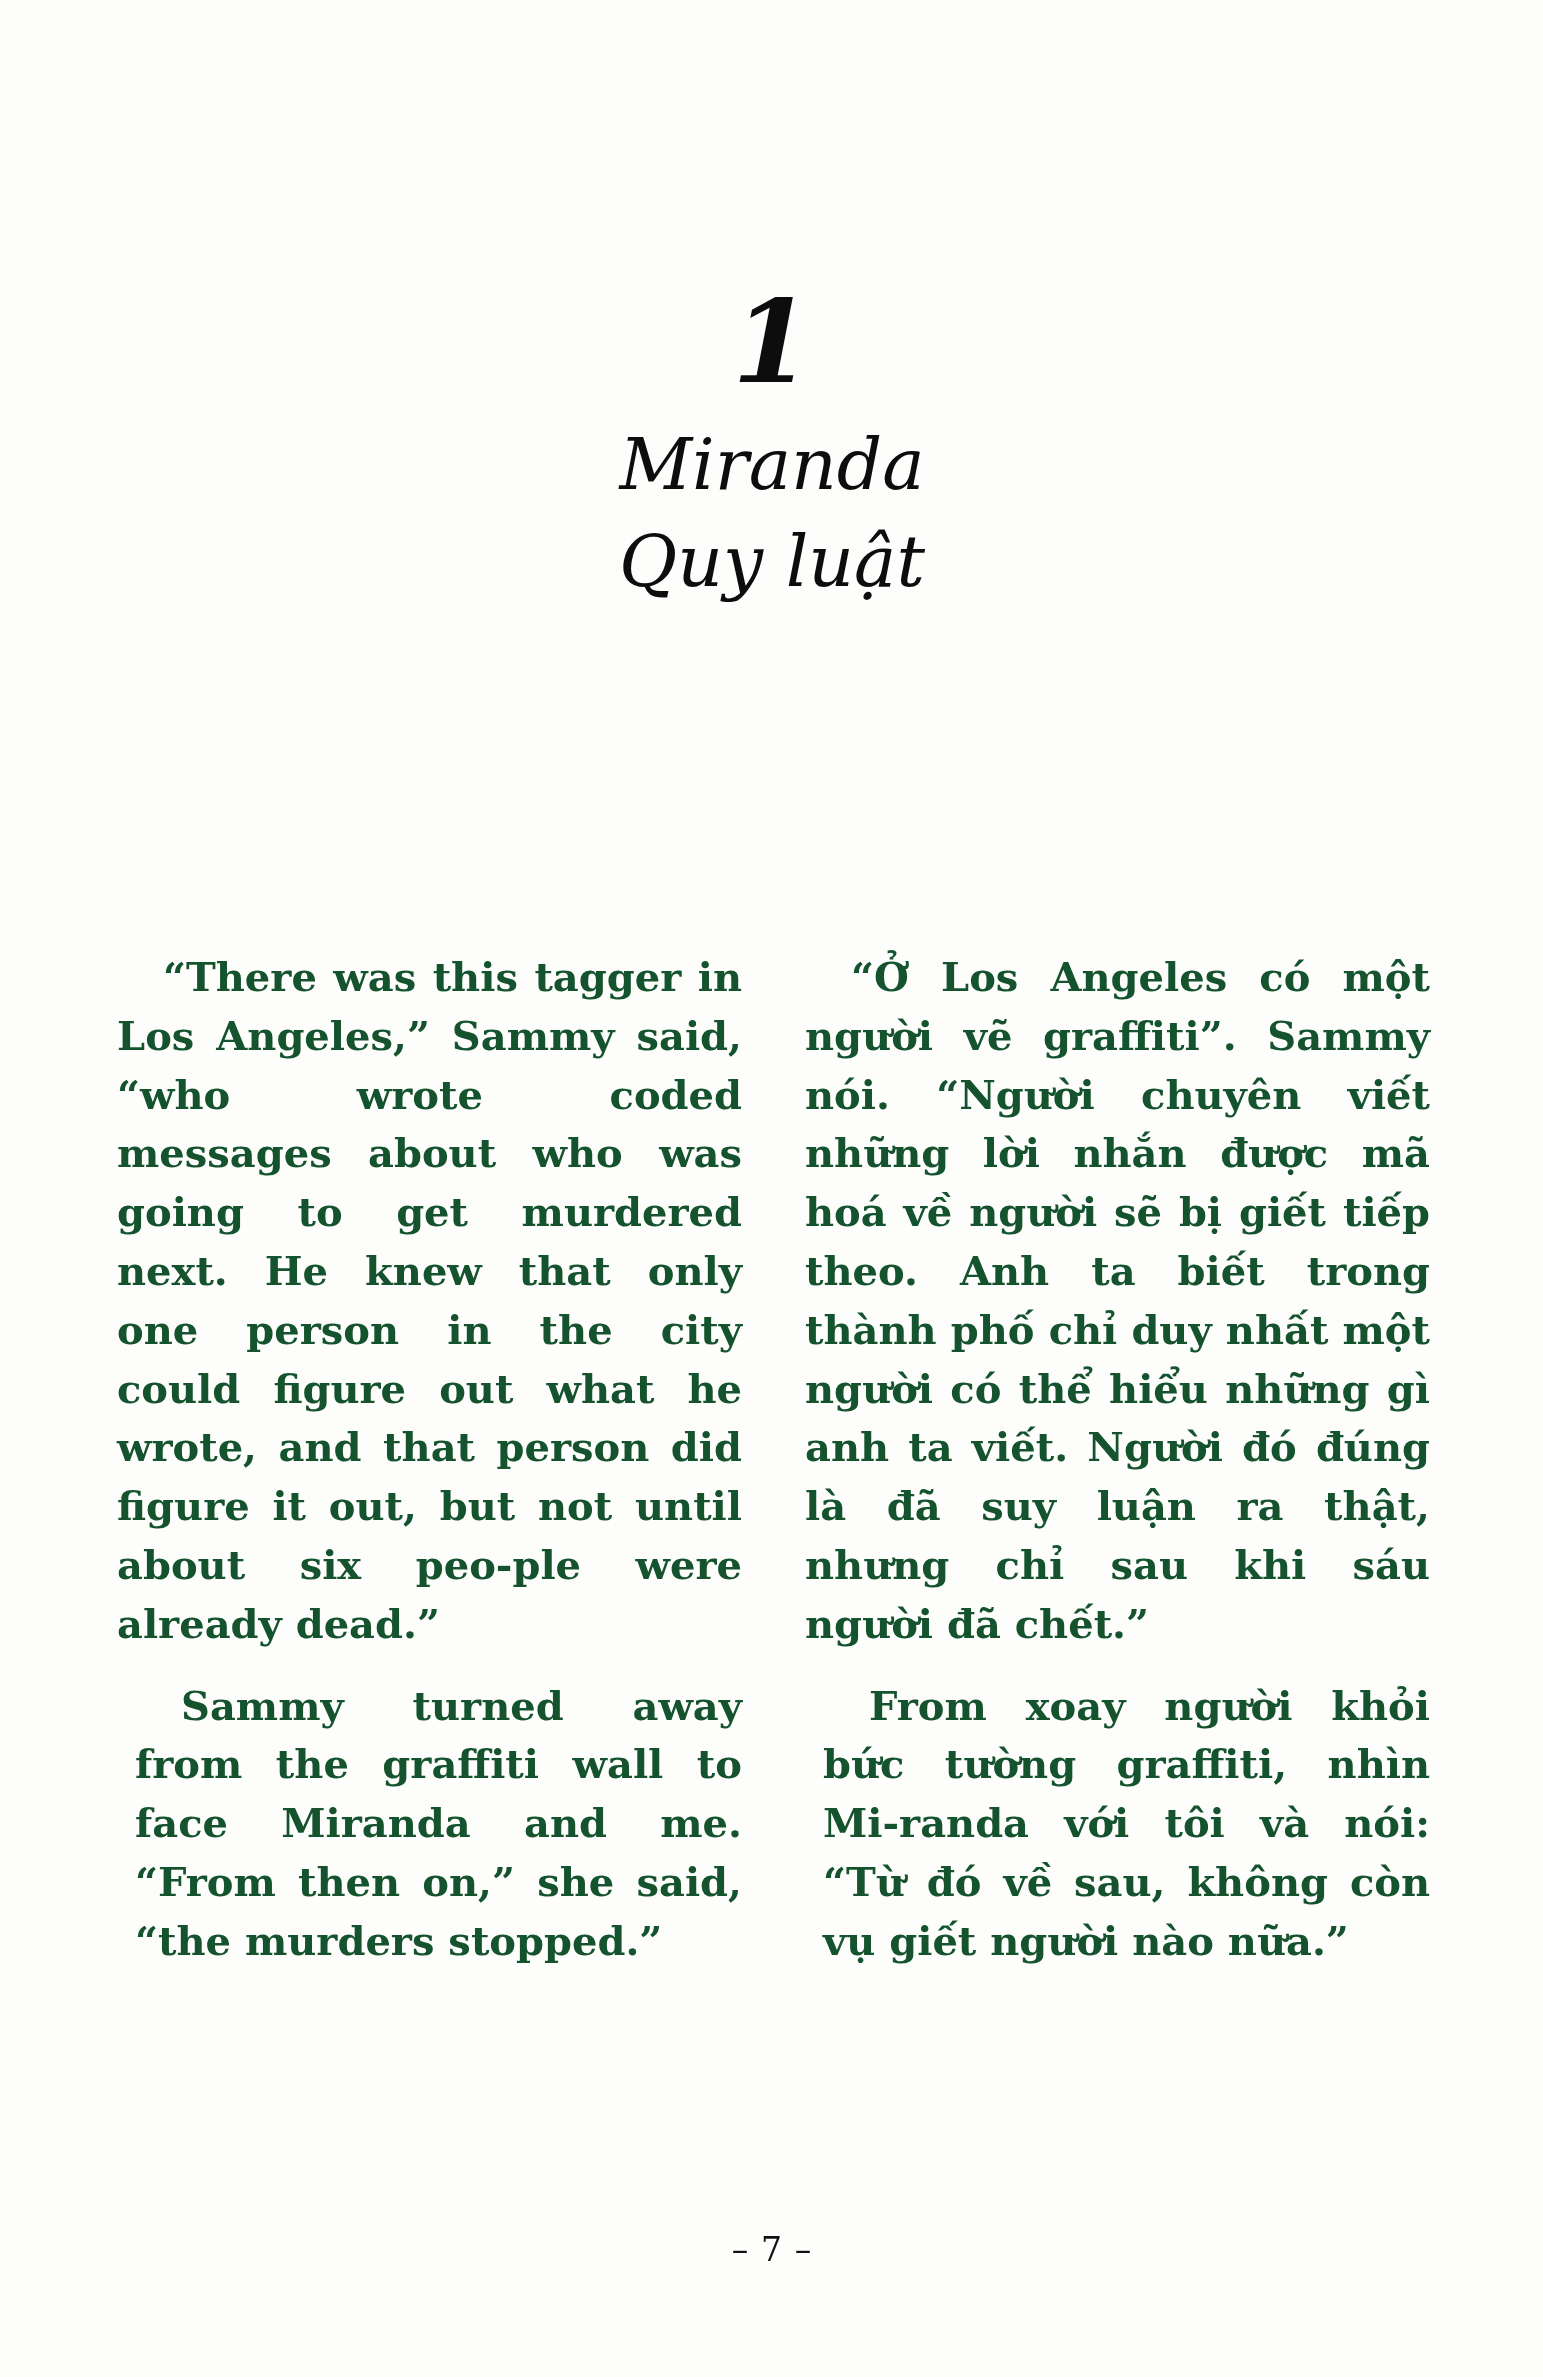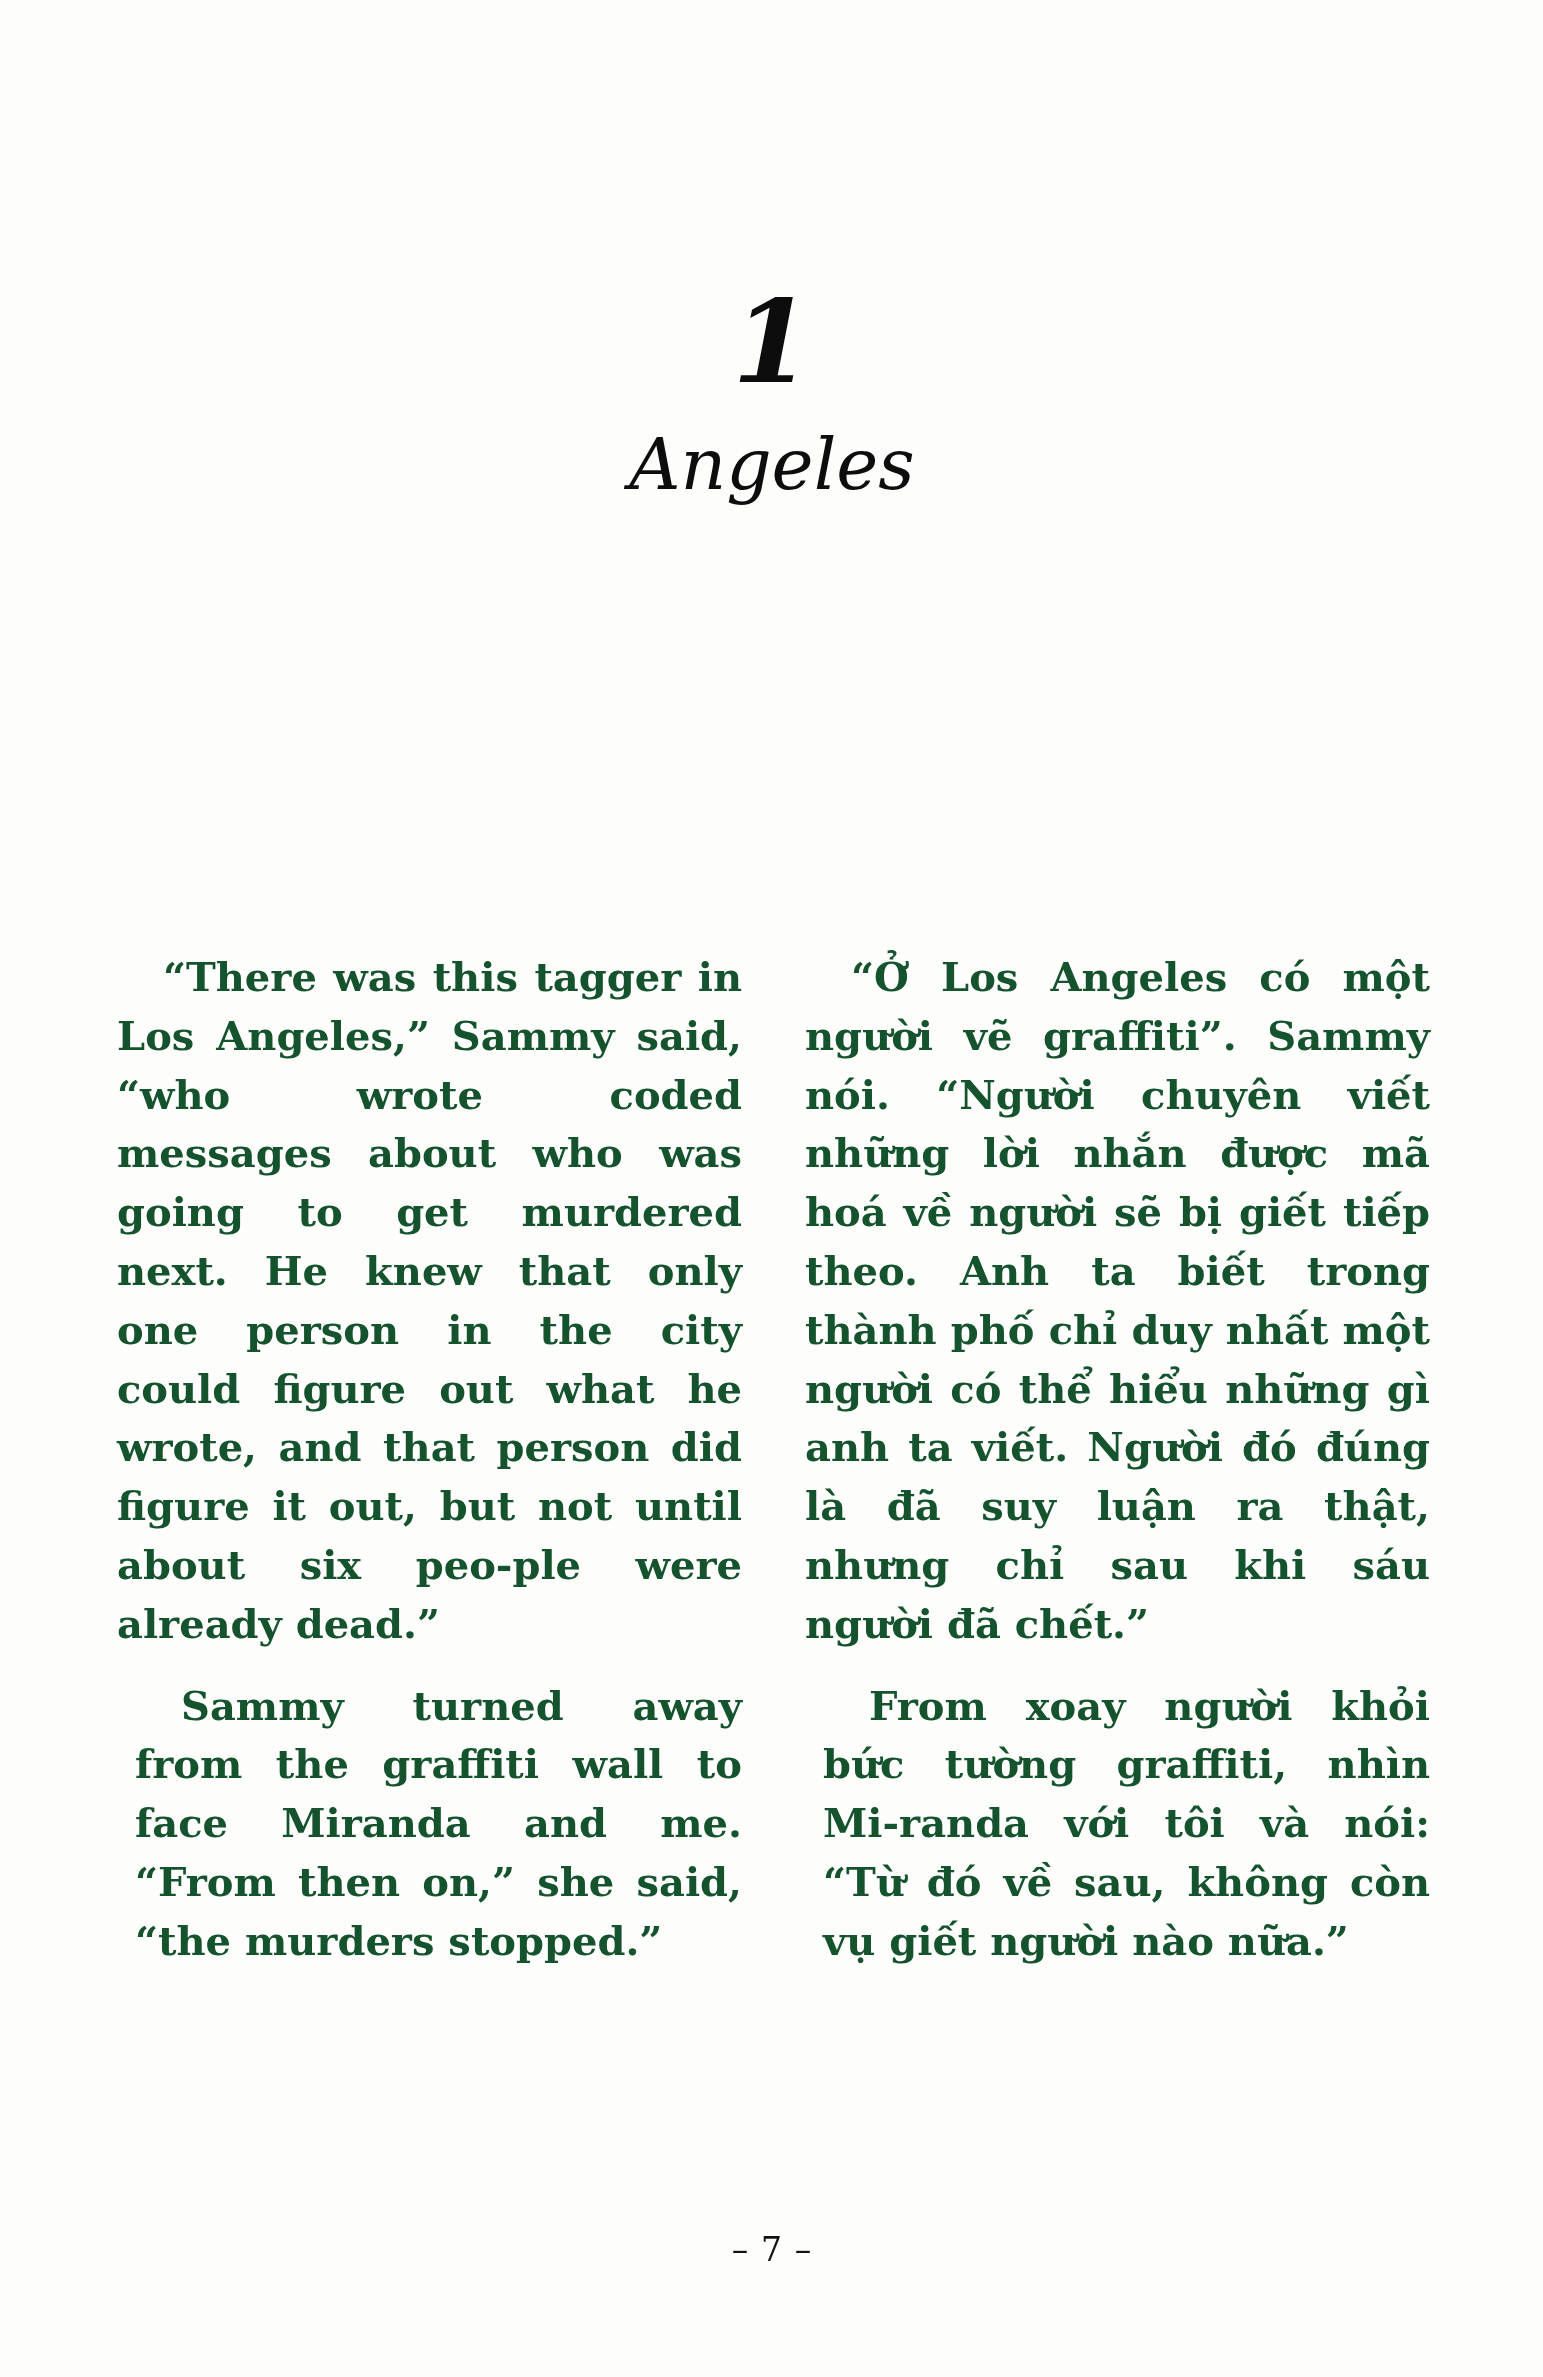--- a/index.html
+++ b/index.html
@@ -103,21 +103,22 @@
     letter-spacing: 1.1px;
   }
 </style>
 </head>
 <body>
 
 <div class="page">
 
   <div class="chapter-head">
     <div class="chapter-number">1</div>
-    <div class="chapter-title-en">Angeles</div>
+    <div class="chapter-title-en">Miranda</div>
+    <div class="chapter-title-vi">Quy luật</div>
   </div>
 
   <div class="columns">
 
     <div class="column">
       <p class="para">“There was this tagger in Los Angeles,” Sammy said, “who wrote coded messages about who was going to get murdered next. He knew that only one person in the city could figure out what he wrote, and that person did figure it out, but not until about six peo-ple were already dead.”</p>
       <p class="para">Sammy turned away from the graffiti wall to face Miranda and me. “From then on,” she said, “the murders stopped.”</p>
     </div>
 
     <div class="column">

